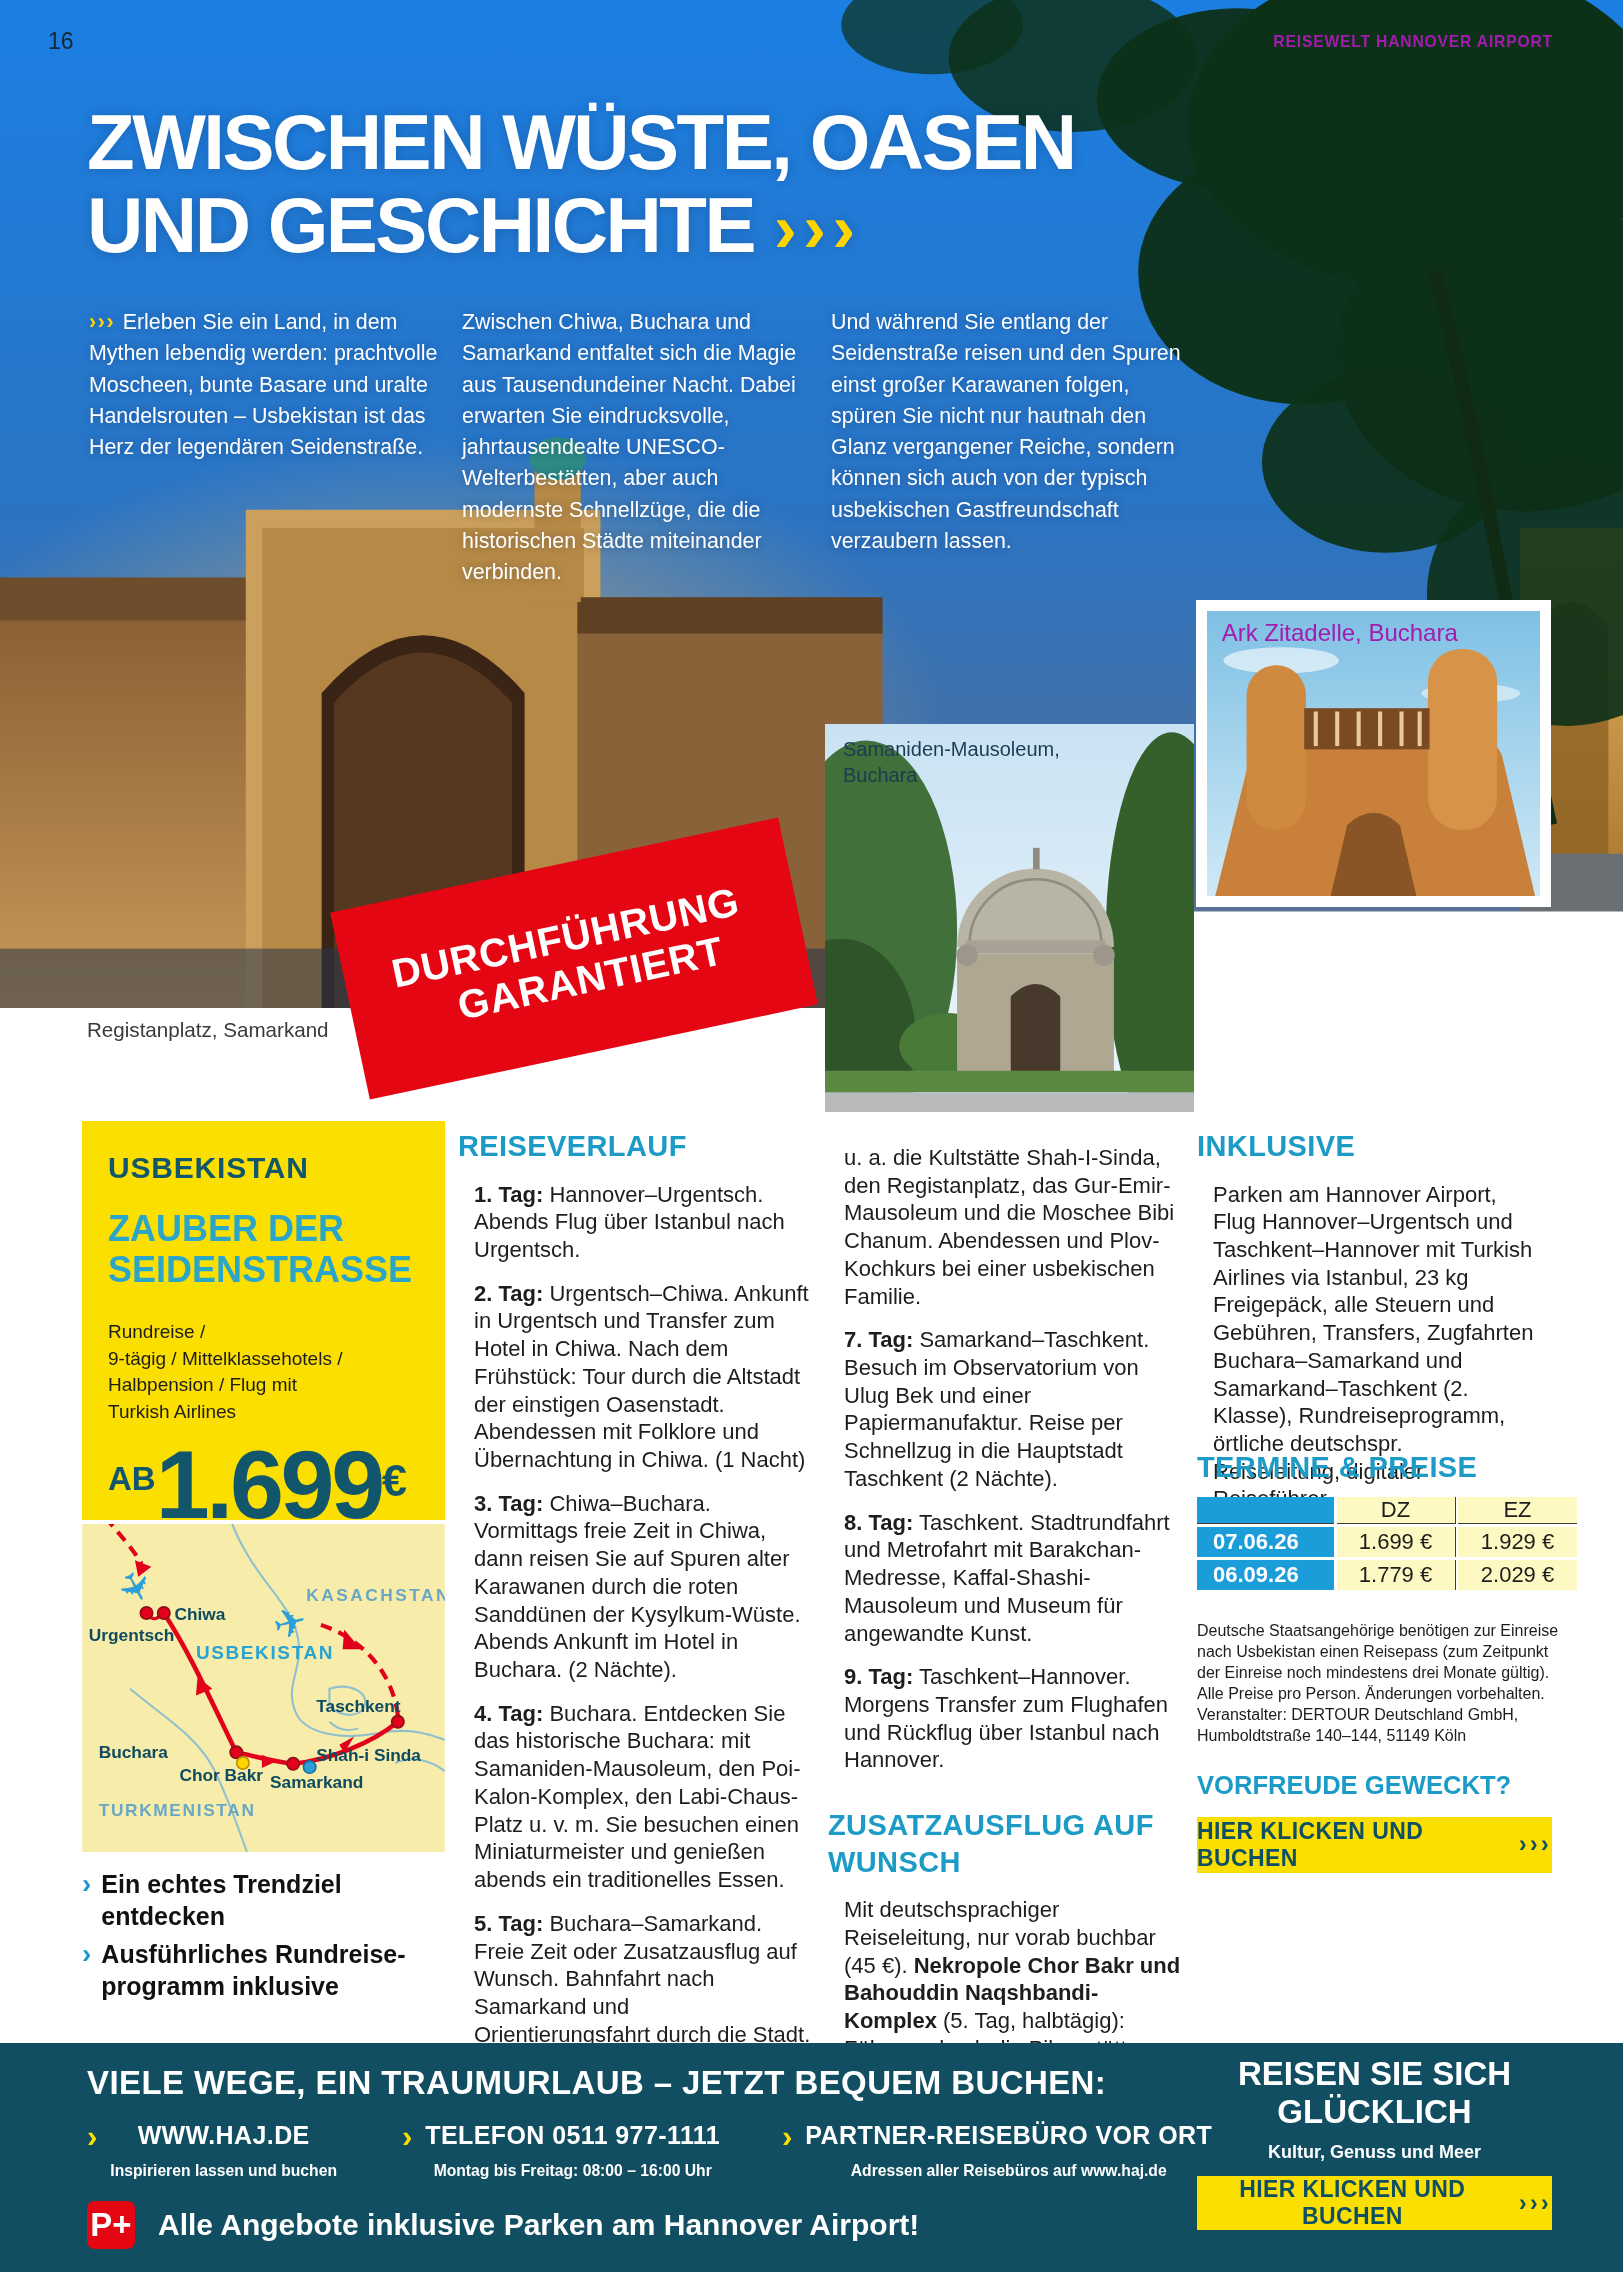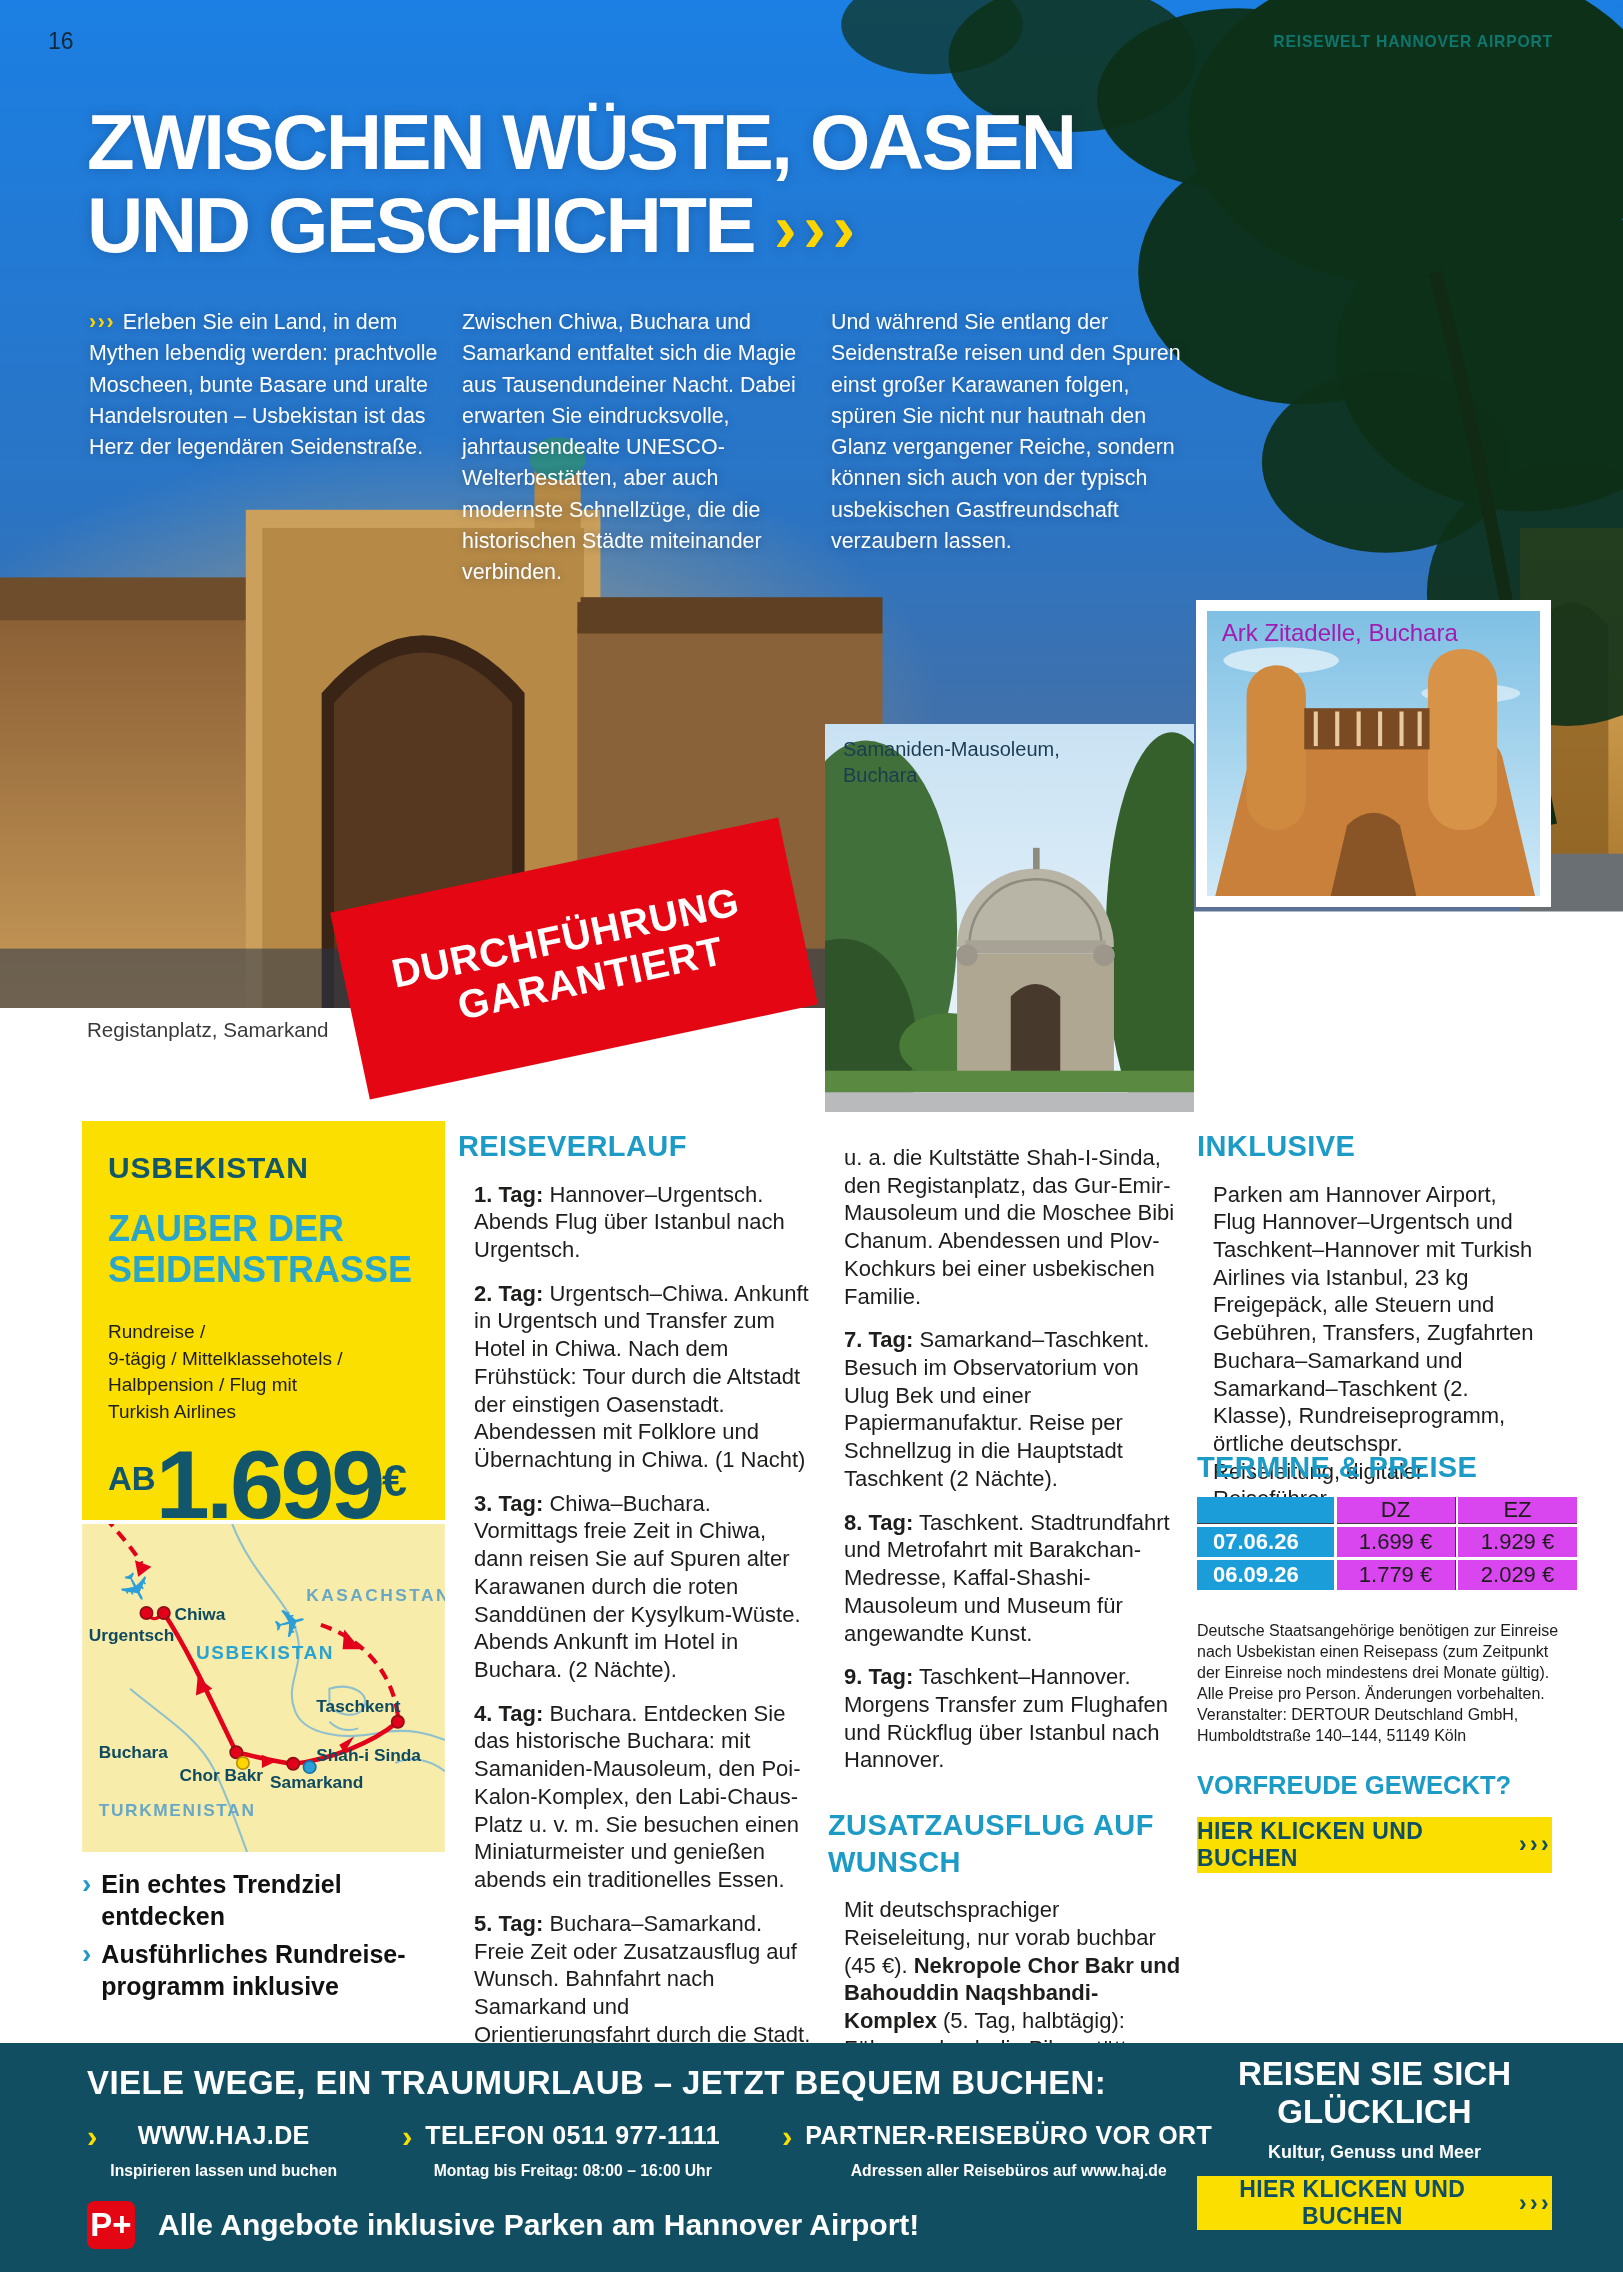--- a/index.html
+++ b/index.html
@@ -4,21 +4,21 @@
 <style>
   html,body{margin:0;padding:0;background:#ffffff;}
   .page{position:relative;width:1624px;height:2273px;background:#fff;overflow:hidden;
         font-family:"Liberation Sans",sans-serif;color:#1d1d1b;}
   .abs{position:absolute;}
   .prewrap{white-space:pre-line;}
   b{font-weight:bold;}
 
   
   .page-num{left:48px;top:28px;font-size:23px;color:#16283a;}
-  .brand{right:71px;top:33px;font-size:15.7px;font-weight:bold;letter-spacing:0.8px;color:#0f766e;}
+  .brand{right:71px;top:33px;font-size:15.7px;font-weight:bold;letter-spacing:0.8px;color:#a21caf;}
   .hero-title{left:87px;top:101px;color:#fff;font-weight:bold;font-size:78px;line-height:1.07;
               letter-spacing:-2.5px;text-shadow:0 0 11.5px rgba(0,30,70,.25);}
   .hero-title .chev{color:#ffd500;letter-spacing:6.6px;margin-left:20px;font-size:68px;}
   .intro{top:307px;width:353px;color:#fff;font-size:21.4px;line-height:1.46;
          text-shadow:0 0 8.2px rgba(0,30,70,.35);}
   .intro .yell{color:#ffd500;font-weight:bold;letter-spacing:1.6px;}
   .card{background:#fff;box-shadow:0 0 0 rgba(0,0,0,0);}
   .card-caption-dark{position:absolute;left:18px;top:11.5px;font-size:20px;line-height:1.3;color:#1b3c52;}
   .card-caption-light{position:absolute;left:15px;top:8.2px;font-size:24px;color:#a21caf;}
   .stamp{left:345px;top:863px;width:458px;height:191px;background:#e40613;
@@ -55,21 +55,21 @@
   .cta{left:1197px;top:1771px;width:355px;}
   .cta .q{font-size:25.6px;font-weight:bold;color:#1b9bc5;}
   .btn{margin-top:16.5px;width:355px;height:56px;background:#fbdf00;display:flex;align-items:center;
        justify-content:center;font-size:23px;font-weight:bold;color:#0e4f63;letter-spacing:0.4px;cursor:pointer;}
   .btn .c{margin-left:11.5px;letter-spacing:3.3px;}
 
   
   .ptable{margin-top:13px;display:grid;grid-template-columns:137px 119px 119px;grid-auto-rows:auto;gap:2.5px;background:#fff;}
   .ptable .cell{display:flex;align-items:center;justify-content:center;font-size:22px;}
   .ptable .bluec{background:#1b9dd9;color:#fff;font-weight:bold;justify-content:flex-start;padding-left:16px;}
-  .ptable .grayc{background:#d946ef;color:#1d1d1b;}
+  .ptable .grayc{background:#fef9c3;color:#1d1d1b;}
   .ptable .hdr{border-bottom:1.6px solid #3c3c3b;}
   .ptable .vline{border-right:1.6px solid #3c3c3b;}
 
   
   .footer{left:0;top:2043px;width:1624px;height:229px;background:#114e61;color:#fff;text-align:center;}
   .f-head{position:absolute;left:87px;top:21.4px;font-size:33px;font-weight:bold;letter-spacing:0.4px;}
   .f-col{position:absolute;top:78px;display:flex;}
   .f-col .chv{color:#fbdf00;font-weight:bold;font-size:31px;margin-right:13px;line-height:1;}
   .f-col .lbl{font-size:25px;font-weight:bold;letter-spacing:0.4px;}
   .f-col .sub{font-size:15.7px;margin-top:11.5px;font-weight:bold;}

